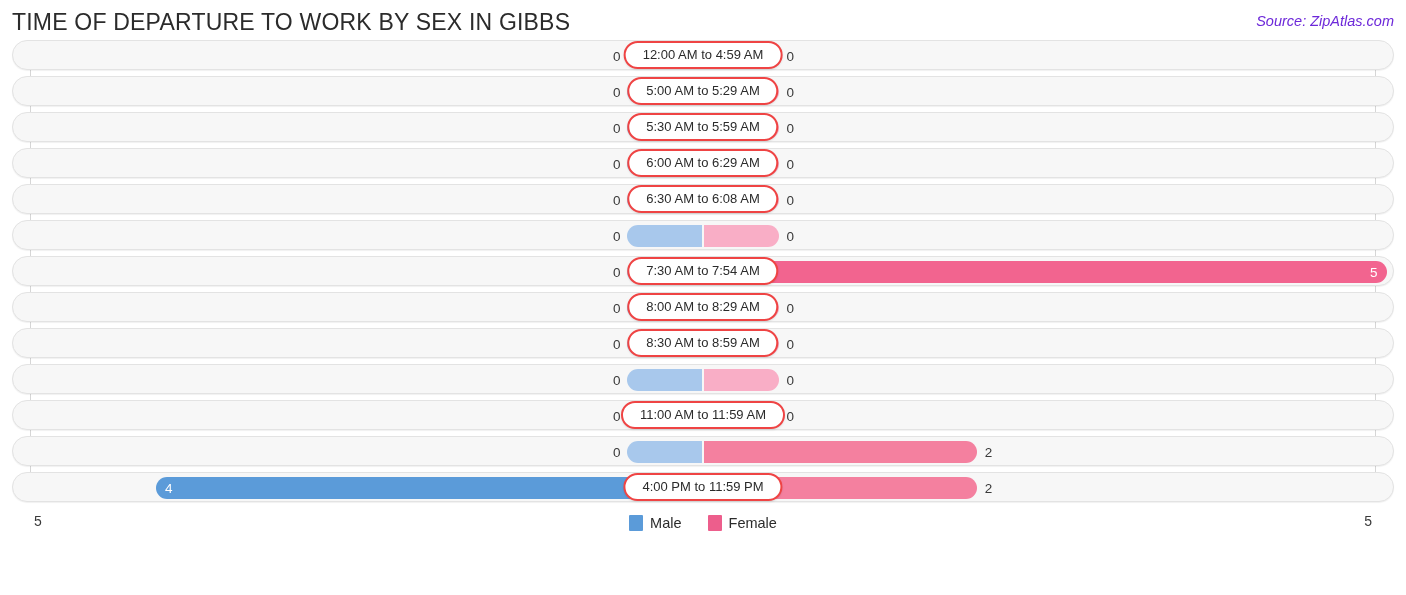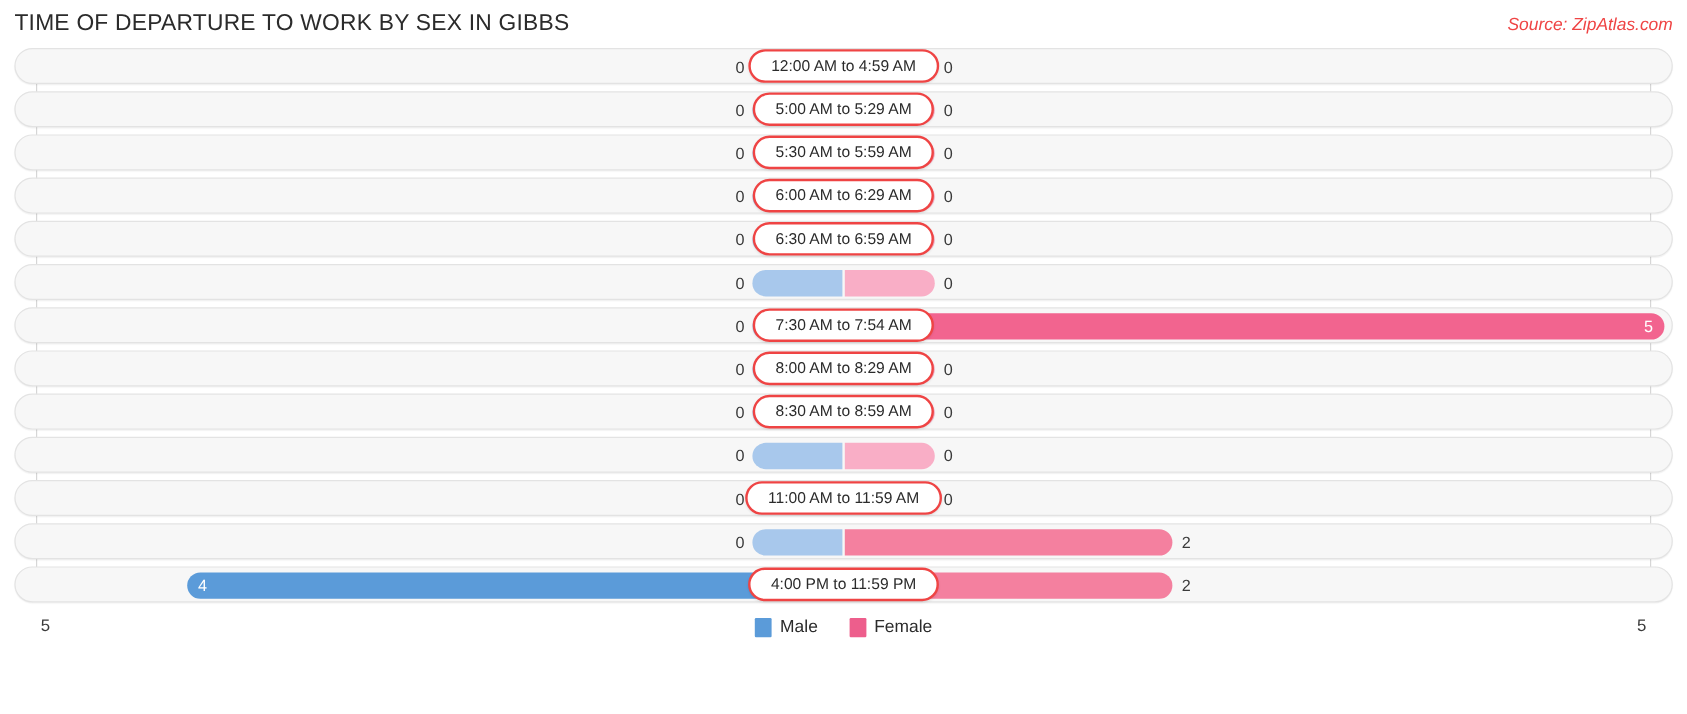--- a/index.html
+++ b/index.html
@@ -18,33 +18,33 @@
 
   
   .header {
     position: relative;
     height: 40px;
   }
   .chart-title {
     position: absolute;
     left: 12px;
     top: 9px;
-    font-size: 19px;
+    font-size: 23px;
     font-weight: 400;
     letter-spacing: 0.2px;
     color: #2b2b2b;
     white-space: nowrap;
   }
   .source {
     position: absolute;
     right: 12px;
     top: 13px;
     font-size: 14.5px;
     font-style: italic;
-    color: #ef4444;
+    color: #6d28d9;
     white-space: nowrap;
   }
 
   
   .plot {
     position: relative;
     margin: 0 12px;
     height: 505px;
   }
 
@@ -217,21 +217,21 @@
         </div>
         <div class="row-label">6:00 AM to 6:29 AM</div>
       </div>
       <div class="row">
         <div class="bar male" style="width: 75px; background: rgb(168, 200, 236);">
           <span class="bar-value">0</span>
         </div>
         <div class="bar female" style="width: 75px; background: rgb(249, 174, 198);">
           <span class="bar-value">0</span>
         </div>
-        <div class="row-label">6:30 AM to 6:59 AM</div>
+        <div class="row-label">6:30 AM to 6:08 AM</div>
       </div>
       <div class="row">
         <div class="bar male" style="width: 75px; background: rgb(168, 200, 236);">
           <span class="bar-value">0</span>
         </div>
         <div class="bar female" style="width: 75px; background: rgb(249, 174, 198);">
           <span class="bar-value">0</span>
         </div>
       </div>
       <div class="row">

